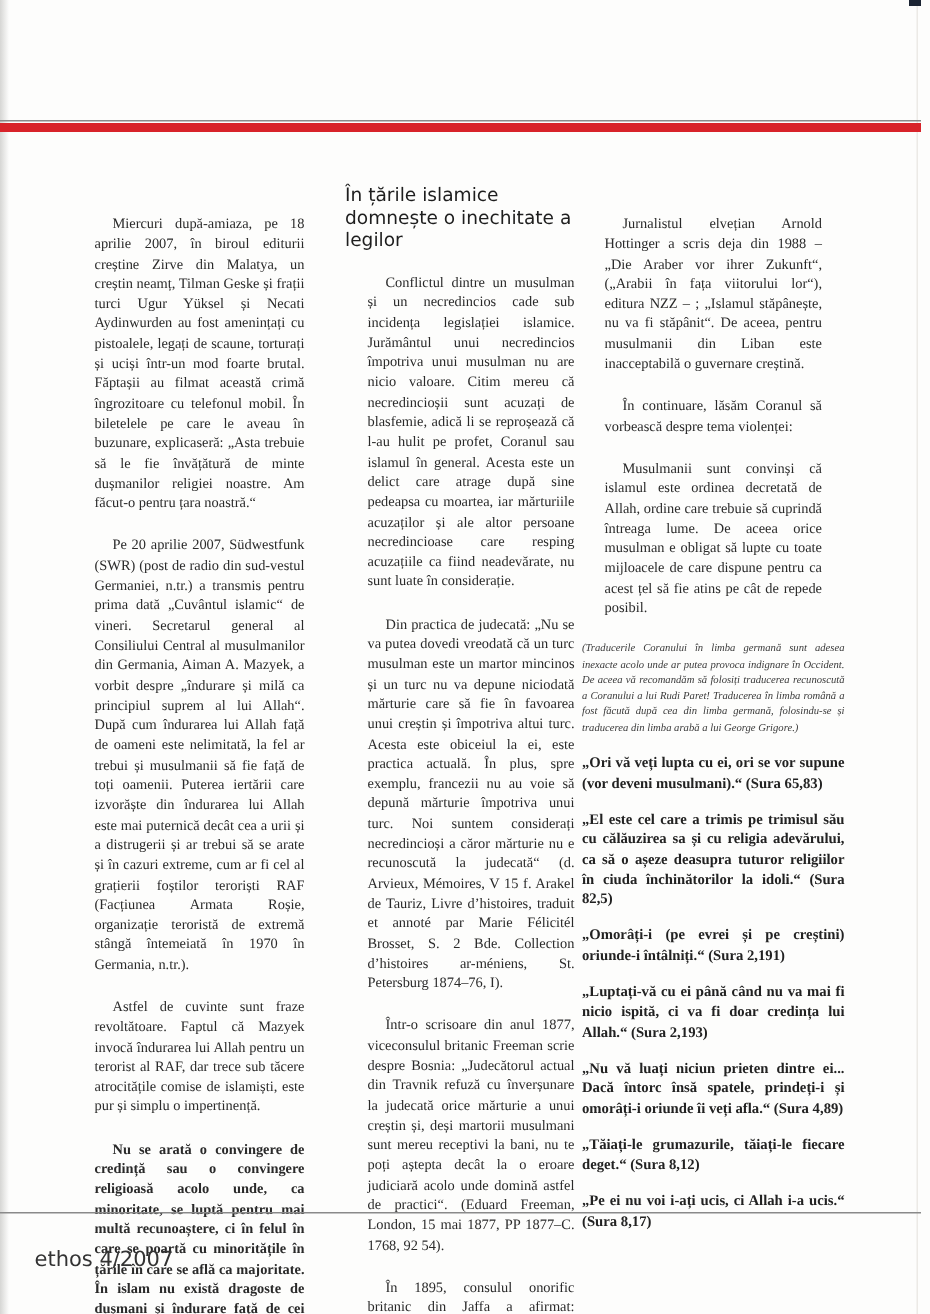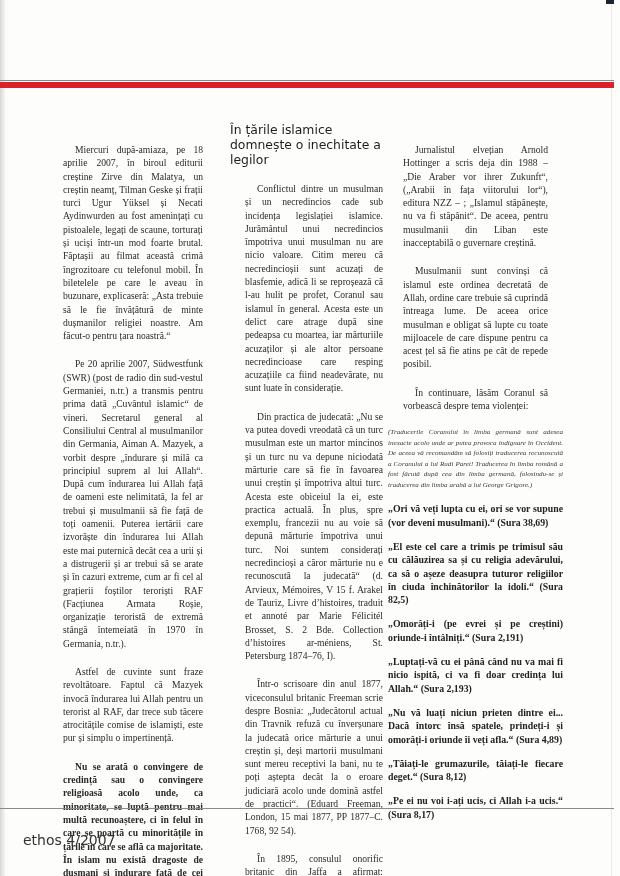--- a/index.html
+++ b/index.html
@@ -46,24 +46,24 @@
 <div class="col col2">
   <h2 class="heading">În țările islamice domnește o inechitate a legilor</h2>
   <p>Conflictul dintre un musulman și un necredincios cade sub incidența legislației islamice. Jurământul unui necredincios împotriva unui musulman nu are nicio valoare. Citim mereu că necredincioșii sunt acuzați de blasfemie, adică li se reproșează că l-au hulit pe profet, Coranul sau islamul în general. Acesta este un delict care atrage după sine pedeapsa cu moartea, iar mărturiile acuzaților și ale altor persoane necredincioase care resping acuzațiile ca fiind neadevărate, nu sunt luate în considerație.</p>
   <p>Din practica de judecată: „Nu se va putea dovedi vreodată că un turc musulman este un martor mincinos și un turc nu va depune niciodată mărturie care să fie în favoarea unui creștin și împotriva altui turc. Acesta este obiceiul la ei, este practica actuală. În plus, spre exemplu, francezii nu au voie să depună mărturie împotriva unui turc. Noi suntem considerați necredincioși a căror mărturie nu e recunoscută la judecată“ (d. Arvieux, Mémoires, V 15 f. Arakel de Tauriz, Livre d’histoires, traduit et annoté par Marie Félicitél Brosset, S. 2 Bde. Collection d’histoires ar-méniens, St. Petersburg 1874–76, I).</p>
   <p>Într-o scrisoare din anul 1877, viceconsulul britanic Freeman scrie despre Bosnia: „Judecătorul actual din Travnik refuză cu înverșunare la judecată orice mărturie a unui creștin și, deși martorii musulmani sunt mereu receptivi la bani, nu te poți aștepta decât la o eroare judiciară acolo unde domină astfel de practici“. (Eduard Freeman, London, 15 mai 1877, PP 1877–C. 1768, 92 54).</p>
   <p>În 1895, consulul onorific britanic din Jaffa a afirmat: „Martorii mincinoși sunt mereu gata să apară la judecată cu prilejul oricărei acuzații sau reclamații a unui musulman împotriva unui creștin sau evreu“ (Hyamson, British Consulate, II 617).</p>
 </div>
 
 <div class="col col3">
   <p>Jurnalistul elvețian Arnold Hottinger a scris deja din 1988 – „Die Araber vor ihrer Zukunft“, („Arabii în fața viitorului lor“), editura NZZ – ; „Islamul stăpânește, nu va fi stăpânit“. De aceea, pentru musulmanii din Liban este inacceptabilă o guvernare creștină.</p>
+  <p>În continuare, lăsăm Coranul să vorbească despre tema violenței:</p>
   <p>Musulmanii sunt convinși că islamul este ordinea decretată de Allah, ordine care trebuie să cuprindă întreaga lume. De aceea orice musulman e obligat să lupte cu toate mijloacele de care dispune pentru ca acest țel să fie atins pe cât de repede posibil.</p>
-  <p>În continuare, lăsăm Coranul să vorbească despre tema violenței:</p>
   <p class="note">(Traducerile Coranului în limba germană sunt adesea inexacte acolo unde ar putea provoca indignare în Occident. De aceea vă recomandăm să folosiți traducerea recunoscută a Coranului a lui Rudi Paret! Traducerea în limba română a fost făcută după cea din limba germană, folosindu-se și traducerea din limba arabă a lui George Grigore.)</p>
-  <p class="quote">„Ori vă veți lupta cu ei, ori se vor supune (vor deveni musulmani).“ (Sura 38,69)</p>
+  <p class="quote">„Ori vă veți lupta cu ei, ori se vor supune (vor deveni musulmani).“ (Sura 65,83)</p>
   <p class="quote">„El este cel care a trimis pe trimisul său cu călăuzirea sa și cu religia adevărului, ca să o așeze deasupra tuturor religiilor în ciuda închinătorilor la idoli.“ (Sura 82,5)</p>
   <p class="quote">„Omorâți-i (pe evrei și pe creștini) oriunde-i întâlniți.“ (Sura 2,191)</p>
   <p class="quote">„Luptați-vă cu ei până când nu va mai fi nicio ispită, ci va fi doar credința lui Allah.“ (Sura 2,193)</p>
   <p class="quote">„Nu vă luați niciun prieten dintre ei... Dacă întorc însă spatele, prindeți-i și omorâți-i oriunde îi veți afla.“ (Sura 4,89)</p>
   <p class="quote">„Tăiați-le grumazurile, tăiați-le fiecare deget.“ (Sura 8,12)</p>
   <p class="quote">„Pe ei nu voi i-ați ucis, ci Allah i-a ucis.“ (Sura 8,17)</p>
 </div>
 
 <div class="rule-bottom"></div>
 <div class="footer footer-left">ethos 4/2007</div>

